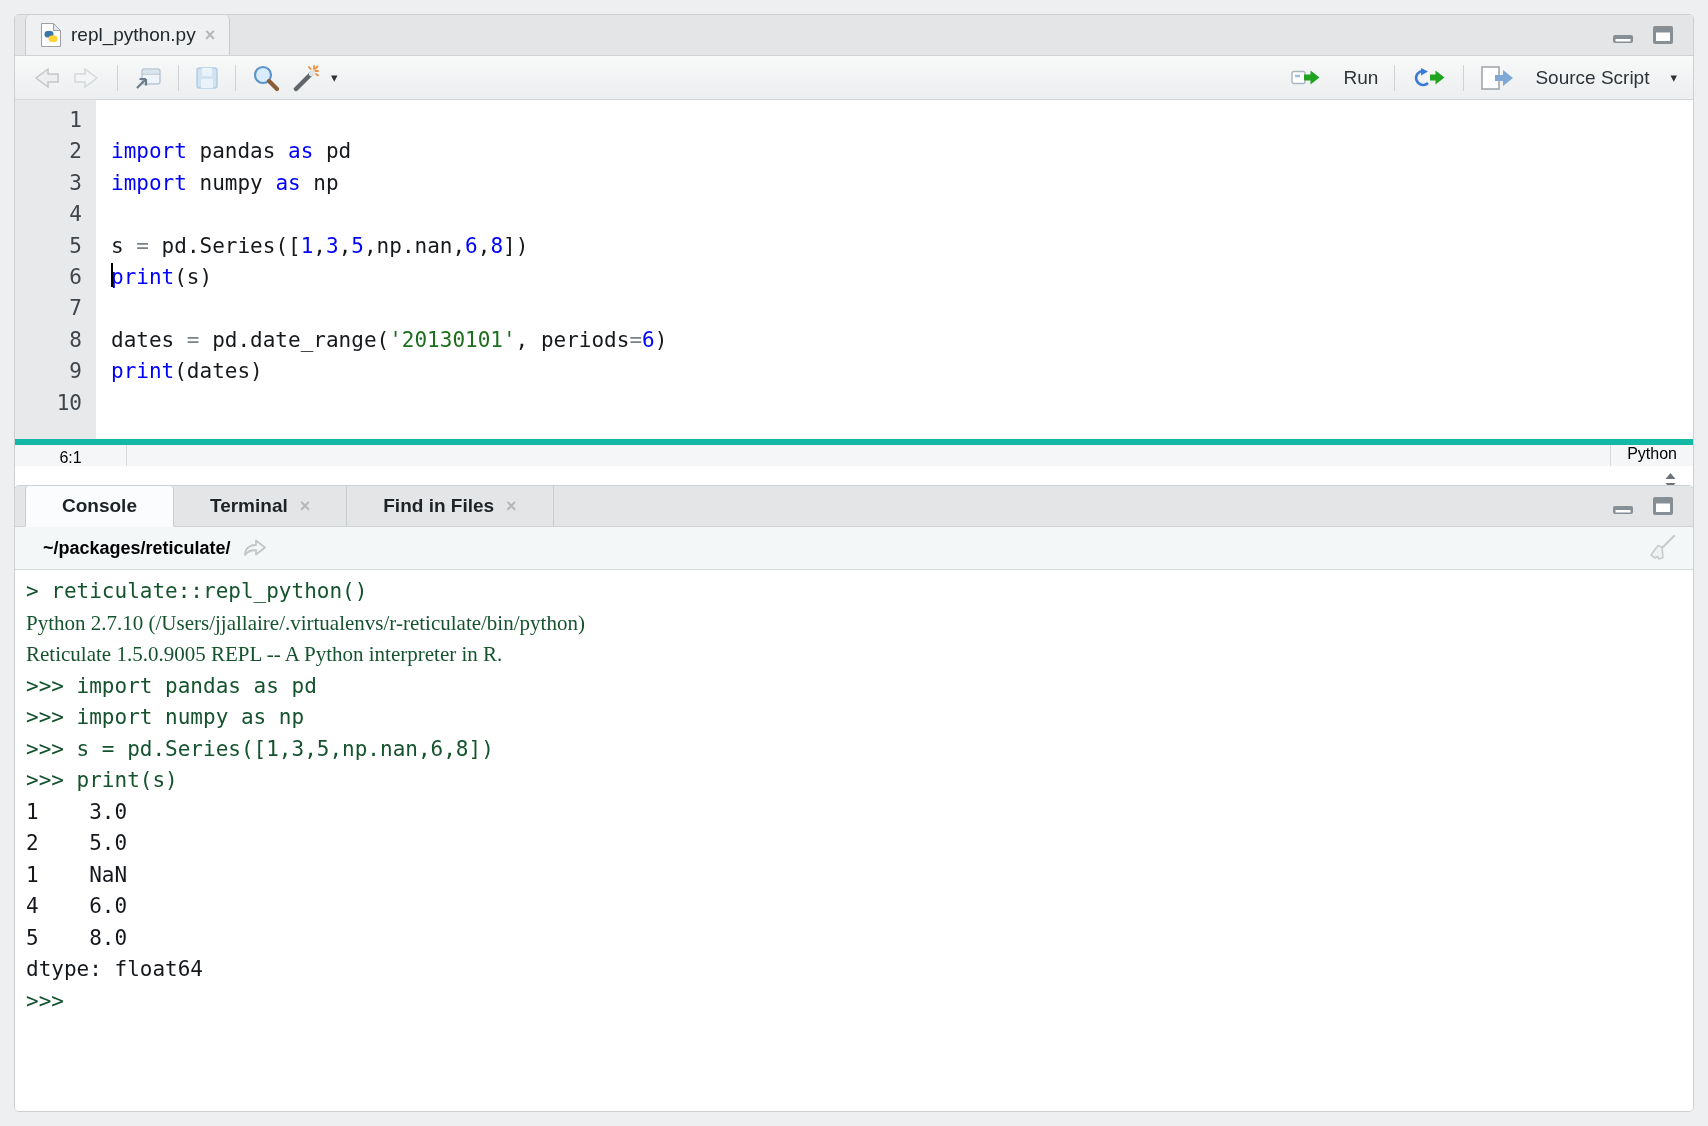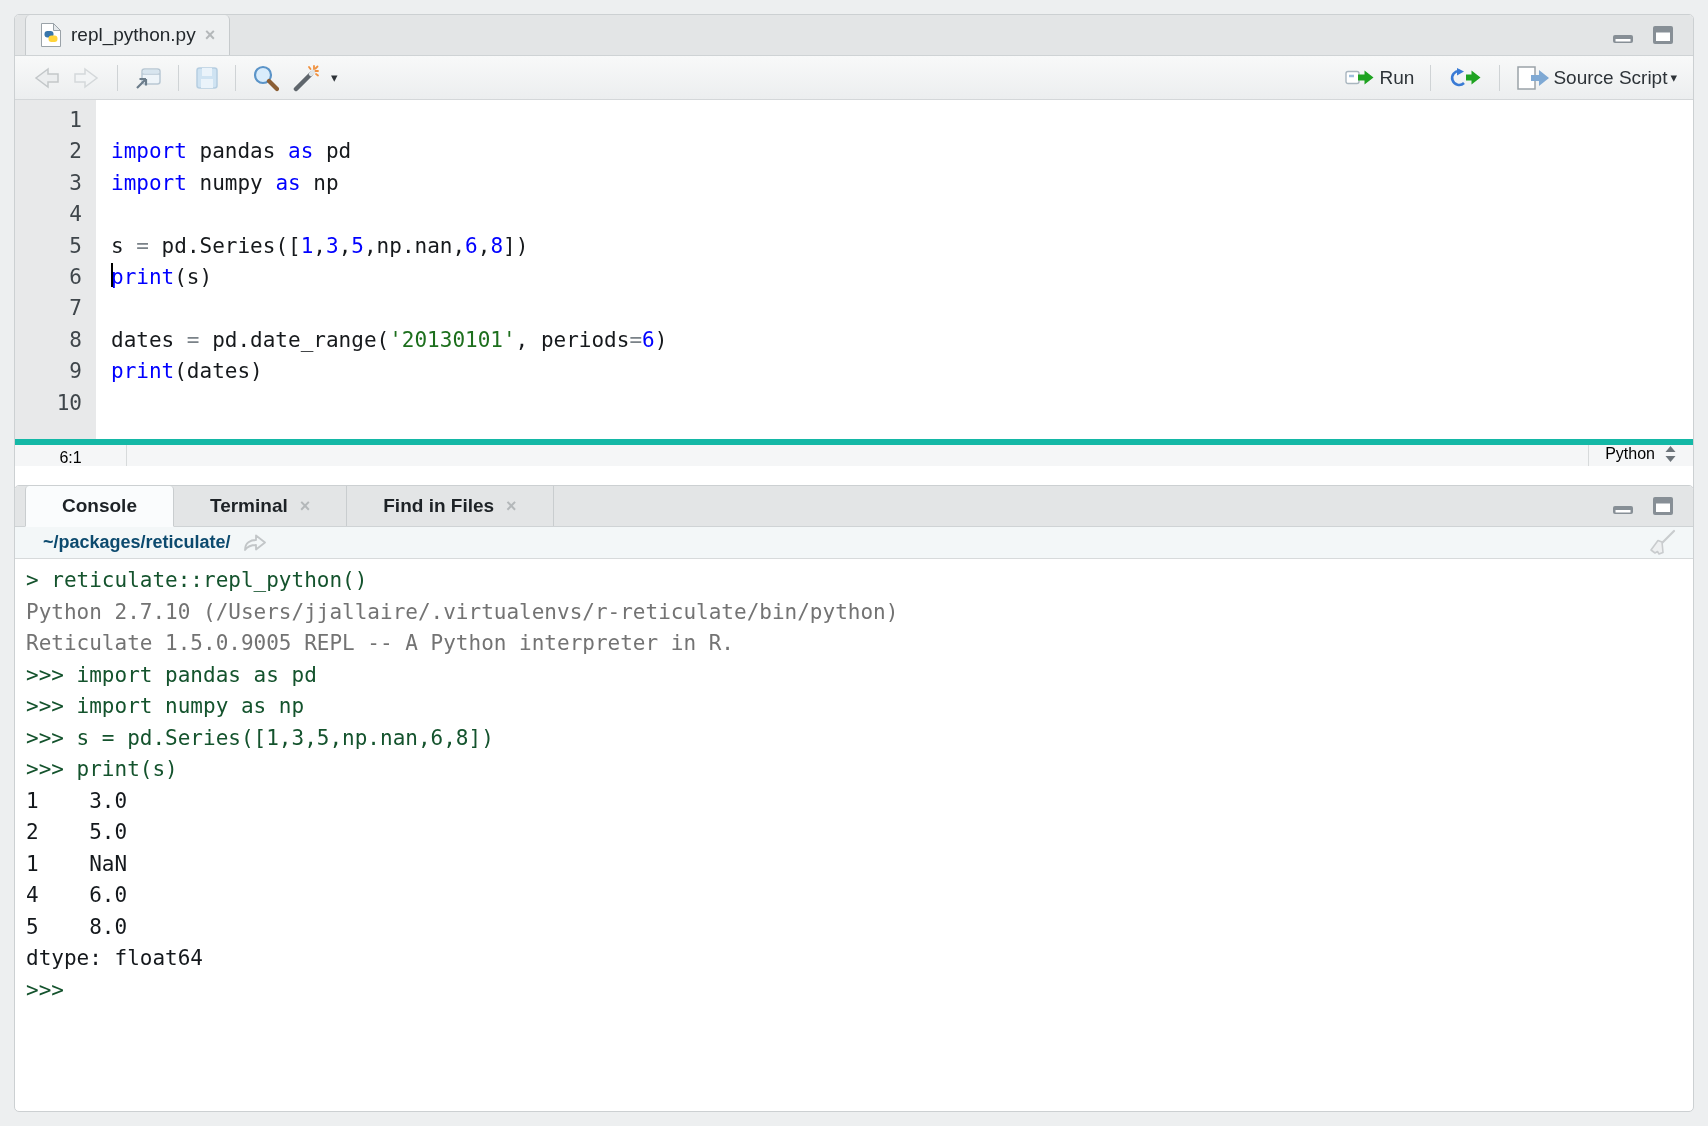--- a/index.html
+++ b/index.html
@@ -43,21 +43,21 @@
     margin-bottom:-1px; border-bottom:1px solid #fafcfd;
   }
 
   
   .toolbar {
     height:44px; background:linear-gradient(#f8f9f9,#eceeef);
     border-bottom:1px solid #d4d7d9;
     display:flex; align-items:center; padding:0 16px; gap:11px;
   }
   .tb-sep { width:1px; height:26px; background:#cfd3d5; margin:0 4px; }
-  .tb-btn { display:flex; align-items:center; gap:3px; font-size:19px; color:#2d3338; cursor:pointer; }
+  .tb-btn { display:flex; align-items:center; gap:21px; font-size:19px; color:#2d3338; cursor:pointer; }
   .tb-right { margin-left:auto; display:flex; align-items:center; gap:12px; }
 
   
   .code-area {
     display:flex; height:339px; background:#fff;
     font-family:"DejaVu Sans Mono", monospace; font-size:21px;
   }
   .gutter {
     width:81px; background:#e8e9ea; color:#3f464b;
     text-align:right; padding:5px 14px 0 0;
@@ -79,37 +79,37 @@
   .status-bar {
     height:27px; background:#f5f6f7; border-top:6px solid #14b8a6;
     display:flex; font-size:16px; color:#000000; align-items:stretch;
   }
   .status-pos {
     width:112px; border-right:1px solid #d7dadb; text-align:center;
     line-height:26px; cursor:pointer;
   }
   .status-lang {
     margin-left:auto; border-left:1px solid #d7dadb; padding:0 16px;
-    display:flex; align-items:flex-start; gap:9px; cursor:pointer;
+    display:flex; align-items:flex-end; gap:9px; cursor:pointer;flex-direction:column;
   }
 
   
   .path-row {
-    height:32px; background:#f3f7f8; border-bottom:1px solid #d7dadb;
+    height:43px; background:#f3f7f8; border-bottom:1px solid #d7dadb;
     display:flex; align-items:center; padding:0 16px 0 28px;
-    color:#0c4a6e; font-weight:bold; font-size:18px; gap:11px;
+    color:#000000; font-weight:bold; font-size:18px; gap:11px;
   }
   .console-out {
     padding:6px 0 0 11px;
     font-family:"DejaVu Sans Mono", monospace; font-size:21px;
     background:#fff; height:541px;
   }
   .console-line { height:31.5px; line-height:31.5px; white-space:pre; }
   .console-line.input   { color:#14532d; }
-  .console-line.message { color:#737373; }
+  .console-line.message { color:#14532d;font-family:Liberation Serif, serif; }
   .console-line.output  { color:#14181c; }
 
   .icon { display:inline-block; line-height:0; }
   .caret-glyph { font-size:13px; color:#2e3338; }
 </style>
 </head>
 <body>
 
 <div class="pane" id="editor-pane">
 

